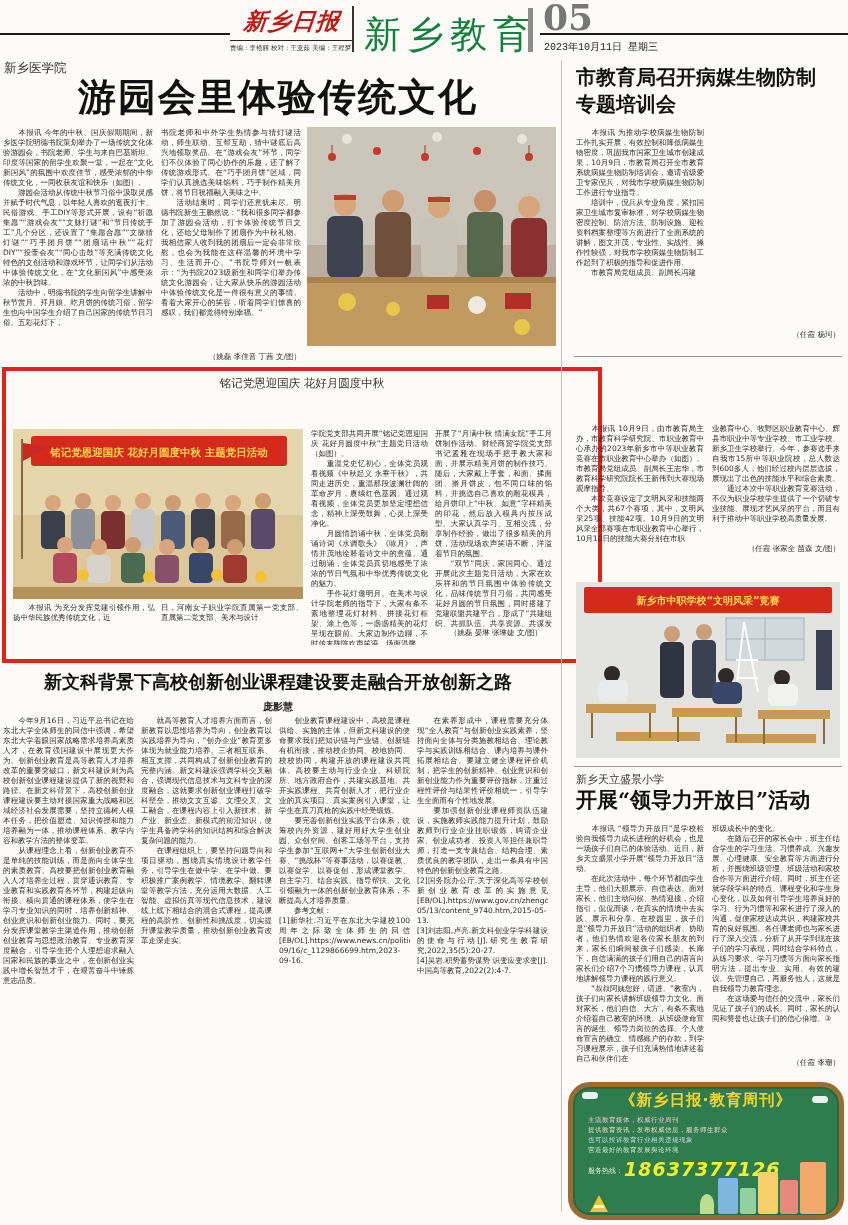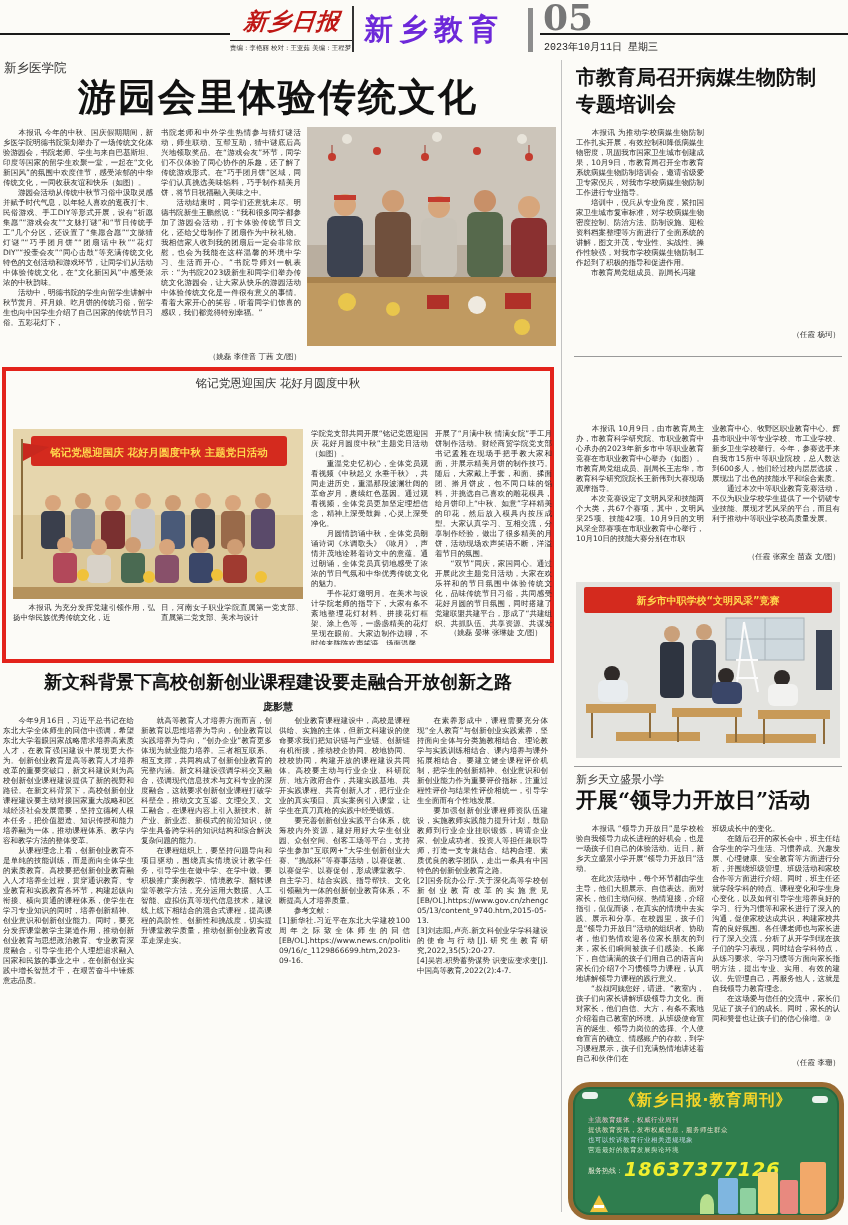--- a/index.html
+++ b/index.html
@@ -10,28 +10,28 @@
   .bodytext{font-size:7.5px;line-height:10px;text-align:justify;white-space:pre-wrap;
             color:#2b2b2b;overflow:hidden;}
   .byline{font-size:7.5px;text-align:right;color:#2b2b2b;}
   .kicker{color:#333;}
   .rule{background:#1a1a1a;}
   .divider{background:#9a9a9a;}
   
   .logo{color:#bf1815;font-weight:bold;font-style:italic;font-size:23px;transform:skewX(-6deg);
         letter-spacing:1px;}
   .editors{font-size:6.5px;color:#333;border-top:1.5px solid #222;padding-top:3px;white-space:nowrap;}
-  .section-title{font-size:29px;font-weight:bold;letter-spacing:6px;color:#6d28d9;}
+  .section-title{font-size:37px;font-weight:normal;letter-spacing:6px;color:#15803d;}
   .pagenum{font-size:36px;color:#777;font-weight:bold;}
   .dateline{font-size:10px;color:#222;white-space:nowrap;font-family:Liberation Mono, monospace;}
   
   .hl-sans{font-weight:800;color:#111;text-align:center;}
   .hl-serif{font-weight:bold;color:#111;}
   
-  .redbox{border:4px solid #e3231b;background:#fcfbf7;}
+  .redbox{border:4px solid #e3231b;background:#fcfbf7;padding-left:48px;}
   
   .ad-board{position:absolute;left:0;top:0;right:0;bottom:0;background:#2f7d4e;
             border:5px solid #9a6b33;border-radius:22px;box-shadow:inset 0 0 0 2px #276a41;}
   .ad-title{position:absolute;top:8px;left:0;width:100%;text-align:center;color:#f6d52a;
             font-size:15.5px;font-weight:bold;letter-spacing:1px;}
   .ad-line{position:absolute;left:20px;font-size:6.5px;line-height:9px;letter-spacing:.5px;}
   .ad-hot-label{position:absolute;left:20px;top:84px;font-size:7px;color:#e9e9d6;}
   .ad-phone{position:absolute;left:56px;top:76px;font-size:19px;font-weight:bold;
             font-style:italic;color:#f2ef2e;letter-spacing:1px;}
   .ad-cone{position:absolute;left:22px;bottom:8px;width:0;height:0;
@@ -200,21 +200,21 @@
 　　培训中，倪兵从专业角度，紧扣国家卫生城市复审标准，对学校病媒生物密度控制、防治方法、防制设施、迎检资料档案整理等方面进行了全面系统的讲解，图文并茂，专业性、实战性、操作性较强，对我市学校病媒生物防制工作起到了积极的指导和促进作用。
 　　市教育局党组成员、副局长冯建</div>
   <div class="abs byline" style="left:712px;top:330px;width:128px;">（任霞 杨珂）</div>
 
   <div class="abs divider" style="left:574px;top:356px;width:268px;height:1px;"></div>
 
   <div class="abs bodytext" style="left:576px;top:424px;width:128px;height:138px;">　　本报讯 10月9日，由市教育局主办，市教育科学研究院、市职业教育中心承办的2023年新乡市中等职业教育竞赛在市职业教育中心举办（如图）。市教育局党组成员、副局长王志华，市教育科学研究院院长王新伟到大赛现场观摩指导。
 　　本次竞赛设定了文明风采和技能两个大类，共67个赛项，其中，文明风采25项、技能42项。10月9日的文明风采全部赛项在市职业教育中心举行，10月10日的技能大赛分别在市职</div>
   <div class="abs bodytext" style="left:712px;top:424px;width:128px;height:118px;">业教育中心、牧野区职业教育中心、辉县市职业中等专业学校、市工业学校、新乡卫生学校举行。今年，参赛选手来自我市15所中等职业院校，总人数达到600多人，他们经过校内层层选拔，展现出了出色的技能水平和综合素质。
 　　通过本次中等职业教育竞赛活动，不仅为职业学校学生提供了一个切磋专业技能、展现才艺风采的平台，而且有利于推动中等职业学校高质量发展。</div>
-  <div class="abs byline" style="left:712px;top:544px;width:128px;margin-top:8px;">（任霞 张家全 苗森 文/图）</div>
+  <div class="abs byline" style="left:712px;top:544px;width:128px;">（任霞 张家全 苗森 文/图）</div>
 
   <svg class="abs" style="left:576px;top:582px;" width="264" height="176" viewBox="0 0 264 176">
     <rect width="264" height="176" fill="#e3e3df"></rect>
     <rect x="150" y="36" width="78" height="42" fill="#cfd9de" stroke="#a8b2b8"></rect>
     <line x1="189" y1="36" x2="189" y2="78" stroke="#a8b2b8"></line>
     <line x1="150" y1="57" x2="228" y2="57" stroke="#a8b2b8"></line>
     <rect x="8" y="5" width="248" height="26" rx="2" fill="#d42a1e"></rect>
     <text x="132" y="22" text-anchor="middle" font-size="10" fill="#ffd84d" font-weight="bold">新乡市中职学校“文明风采”竞赛</text>
 
     <circle cx="96" cy="52" r="8" fill="#caa07a"></circle>

